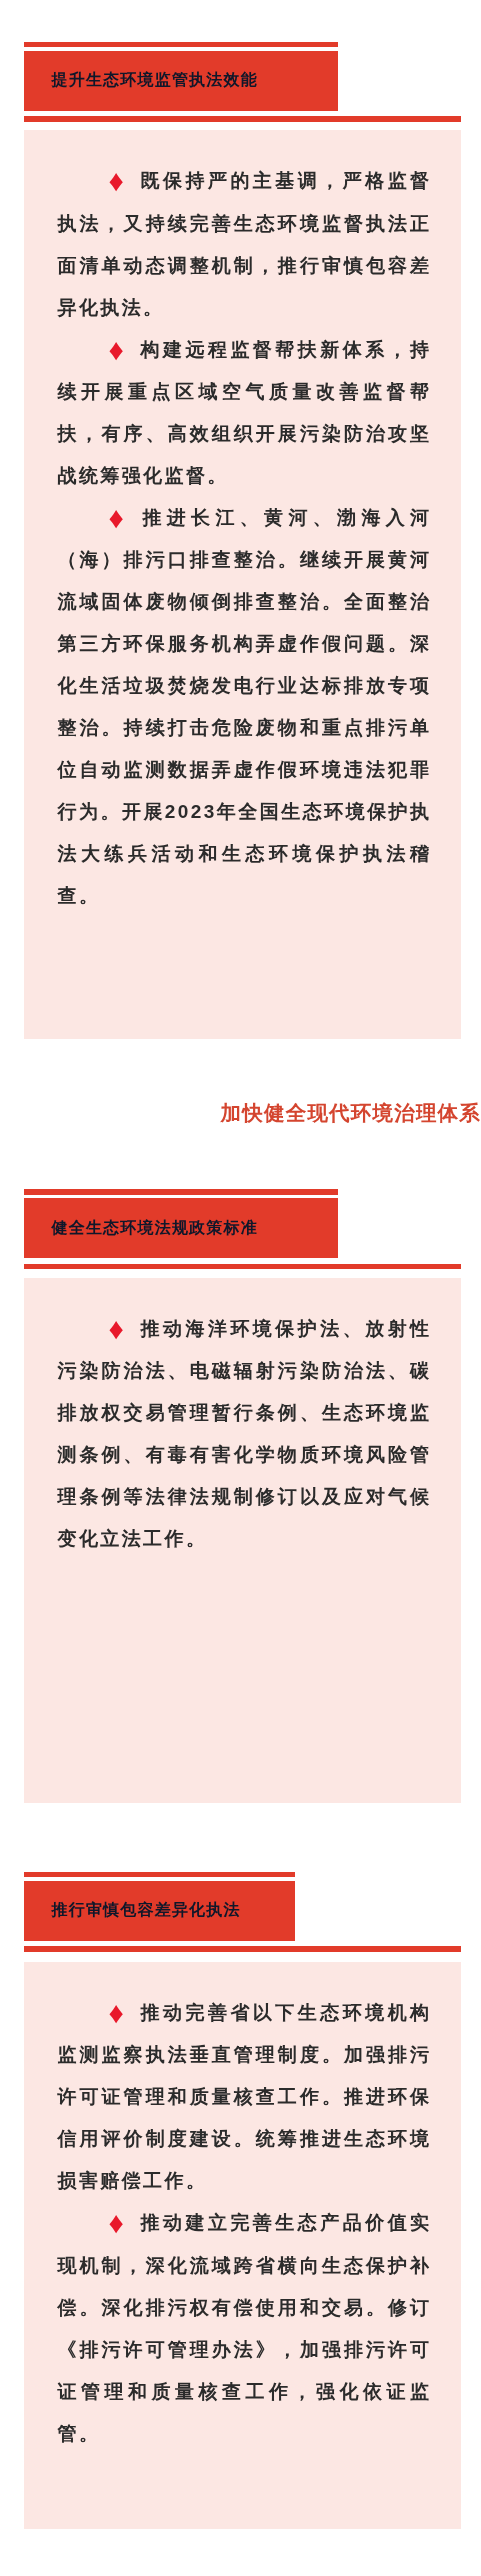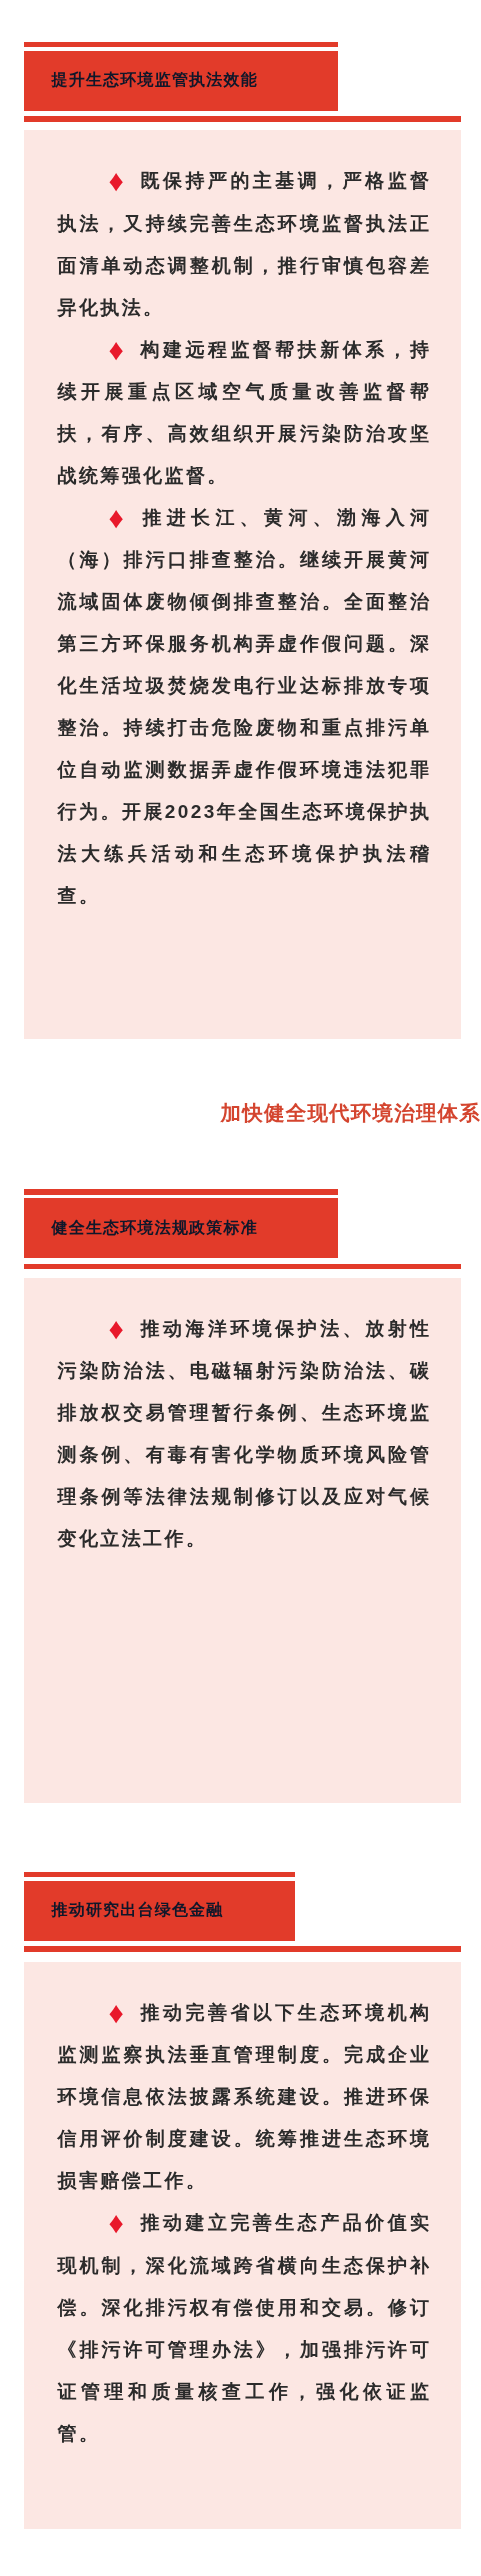--- a/index.html
+++ b/index.html
@@ -101,24 +101,24 @@
     <div class="banner-underline"></div>
   </div>
 
   <div class="pink h2">
     <p><span class="diamond">♦</span><span>推动海洋环境保护法、放射性污染防治法、电磁辐射污染防治法、碳排放权交易管理暂行条例、生态环境监测条例、有毒有害化学物质环境风险管理条例等法律法规制修订以及应对气候变化立法工作。</span></p>
   </div>
 
   <div class="banner mt-banner3">
     <div class="banner-topbar w-narrow"></div>
     <div class="banner-box w-narrow">
-      <span class="banner-text">推动研究出台绿色金融</span>
+      <span class="banner-text">推行审慎包容差异化执法</span>
     </div>
     <div class="banner-underline"></div>
   </div>
 
   <div class="pink h3">
-    <p><span class="diamond">♦</span><span>推动完善省以下生态环境机构监测监察执法垂直管理制度。完成企业环境信息依法披露系统建设。推进环保信用评价制度建设。统筹推进生态环境损害赔偿工作。</span></p>
+    <p><span class="diamond">♦</span><span>推动完善省以下生态环境机构监测监察执法垂直管理制度。加强排污许可证管理和质量核查工作。推进环保信用评价制度建设。统筹推进生态环境损害赔偿工作。</span></p>
     <p><span class="diamond">♦</span><span>推动建立完善生态产品价值实现机制，深化流域跨省横向生态保护补偿。深化排污权有偿使用和交易。修订《排污许可管理办法》，加强排污许可证管理和质量核查工作，强化依证监管。</span></p>
   </div>
 
 </div>
 
 
 </body></html>

